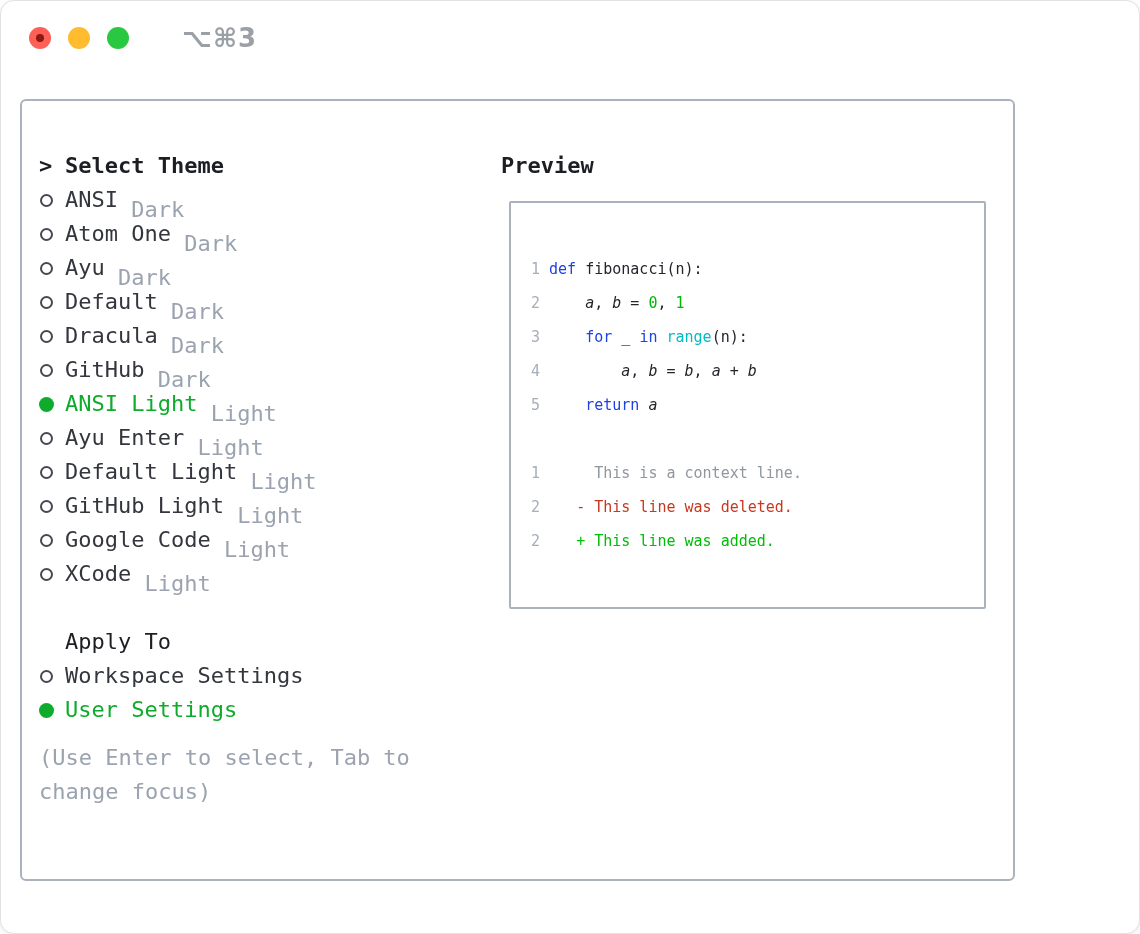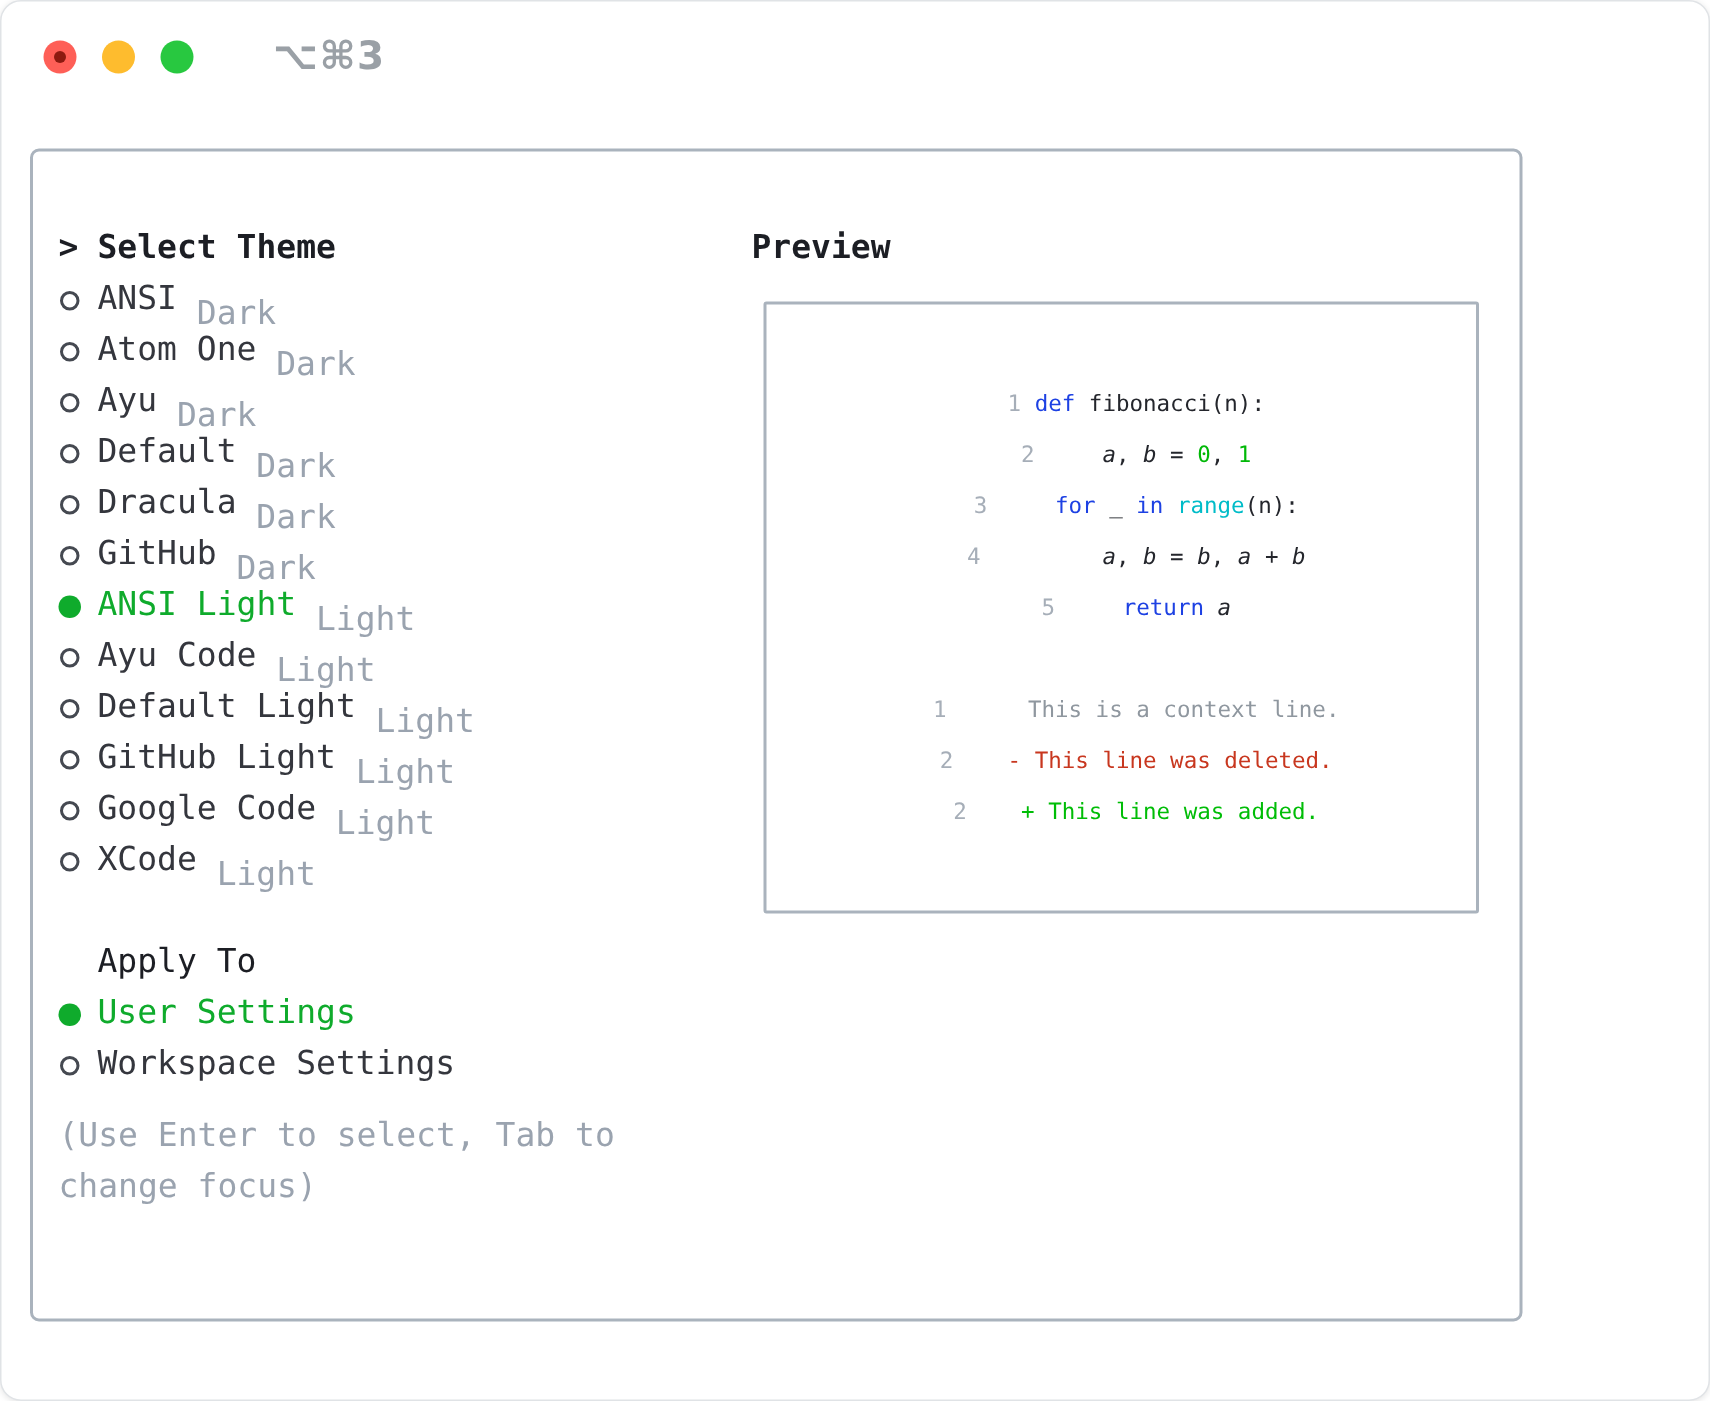--- a/index.html
+++ b/index.html
@@ -45,21 +45,21 @@
     font-family:"DejaVu Sans","Liberation Sans",sans-serif;
     font-weight:600;font-size:26px;color:#9aa0a6;margin-left:36px;letter-spacing:1px;
   }
   
   .panel{
     position:absolute;left:19px;top:98px;width:995px;height:782px;
     border:2px solid var(--border-gray);border-radius:6px;
     padding:48px 0 0 17px;display:flex;background:#fff;
   }
   .col-left{width:462px;flex:none;}
-  .col-right{flex:1;text-align:center;}
+  .col-right{flex:1;}
   .row{height:34px;display:flex;align-items:center;line-height:34px;}
   .prefix{width:26px;flex:none;}
   .title-row .prefix{font-weight:bold;color:var(--title-black);}
   .title-row .title{font-weight:bold;color:var(--title-black);text-align:right;}
   .bullet{
     width:26px;flex:none;display:flex;align-items:center;
   }
   .bullet .circle{
     width:13px;height:13px;border-radius:50%;border:2px solid #454951;margin-left:1px;
   }
@@ -165,21 +165,21 @@
             <span class="bullet sel">
               <span class="circle"></span>
             </span>
             <span class="opt-name sel">ANSI Light</span>
             <span class="opt-variant">Light</span>
           </div>
           <div class="row">
             <span class="bullet">
               <span class="circle"></span>
             </span>
-            <span class="opt-name">Ayu Code</span>
+            <span class="opt-name">Ayu Enter</span>
             <span class="opt-variant">Light</span>
           </div>
           <div class="row">
             <span class="bullet">
               <span class="circle"></span>
             </span>
             <span class="opt-name">Default Light</span>
             <span class="opt-variant">Light</span>
           </div>
           <div class="row">
@@ -207,30 +207,30 @@
 
       <div class="spacer"></div>
 
       <div class="row apply-title">
         <span class="prefix"></span>
         <span>Apply To</span>
       </div>
 
       <div id="apply-list">
           <div class="row">
+            <span class="bullet">
+              <span class="circle"></span>
+            </span>
+            <span class="opt-name">Workspace Settings</span>
+          </div>
+          <div class="row">
             <span class="bullet sel">
               <span class="circle"></span>
             </span>
             <span class="opt-name sel">User Settings</span>
-          </div>
-          <div class="row">
-            <span class="bullet">
-              <span class="circle"></span>
-            </span>
-            <span class="opt-name">Workspace Settings</span>
           </div>
         </div>
 
       <div class="help">(Use Enter to select, Tab to change focus)</div>
     </div>
 
     <div class="col-right">
       <div class="row preview-title">Preview</div>
       <div class="preview-box">
         <pre id="preview-pre"><div class="pl"><span class="ln">1</span> <span class="tok-kw">def</span><span class="tok-plain"> fibonacci(n):</span></div><div class="pl"><span class="ln">2</span> <span class="tok-plain">    </span><span class="tok-var">a</span><span class="tok-plain">, </span><span class="tok-var">b</span><span class="tok-plain"> = </span><span class="tok-num">0</span><span class="tok-plain">, </span><span class="tok-num">1</span></div><div class="pl"><span class="ln">3</span> <span class="tok-plain">    </span><span class="tok-kw">for</span><span class="tok-plain"> _ </span><span class="tok-kw">in</span><span class="tok-plain"> </span><span class="tok-fn">range</span><span class="tok-plain">(n):</span></div><div class="pl"><span class="ln">4</span> <span class="tok-plain">        </span><span class="tok-var">a</span><span class="tok-plain">, </span><span class="tok-var">b</span><span class="tok-plain"> = </span><span class="tok-var">b</span><span class="tok-plain">, </span><span class="tok-var">a</span><span class="tok-plain"> + </span><span class="tok-var">b</span></div><div class="pl"><span class="ln">5</span> <span class="tok-plain">    </span><span class="tok-kw">return</span><span class="tok-plain"> </span><span class="tok-var">a</span></div><div class="pl"></div><div class="pl"><span class="ln">1</span>    <span class="d-context">  </span><span class="d-context">This is a context line.</span></div><div class="pl"><span class="ln">2</span>    <span class="d-del">- </span><span class="d-del">This line was deleted.</span></div><div class="pl"><span class="ln">2</span>    <span class="d-add">+ </span><span class="d-add">This line was added.</span></div></pre>

